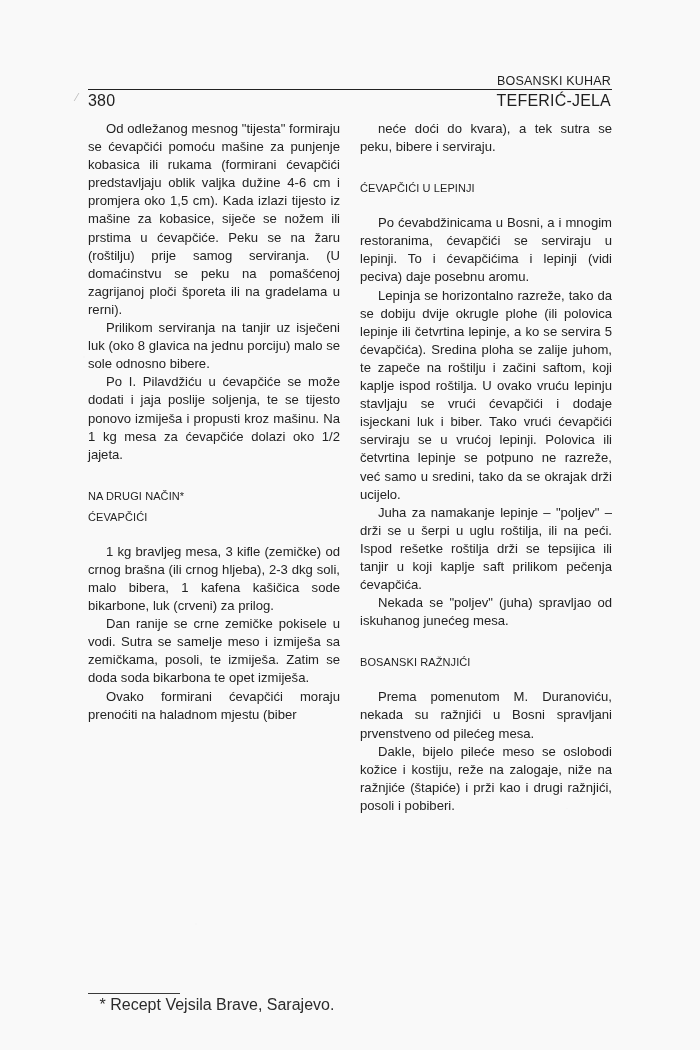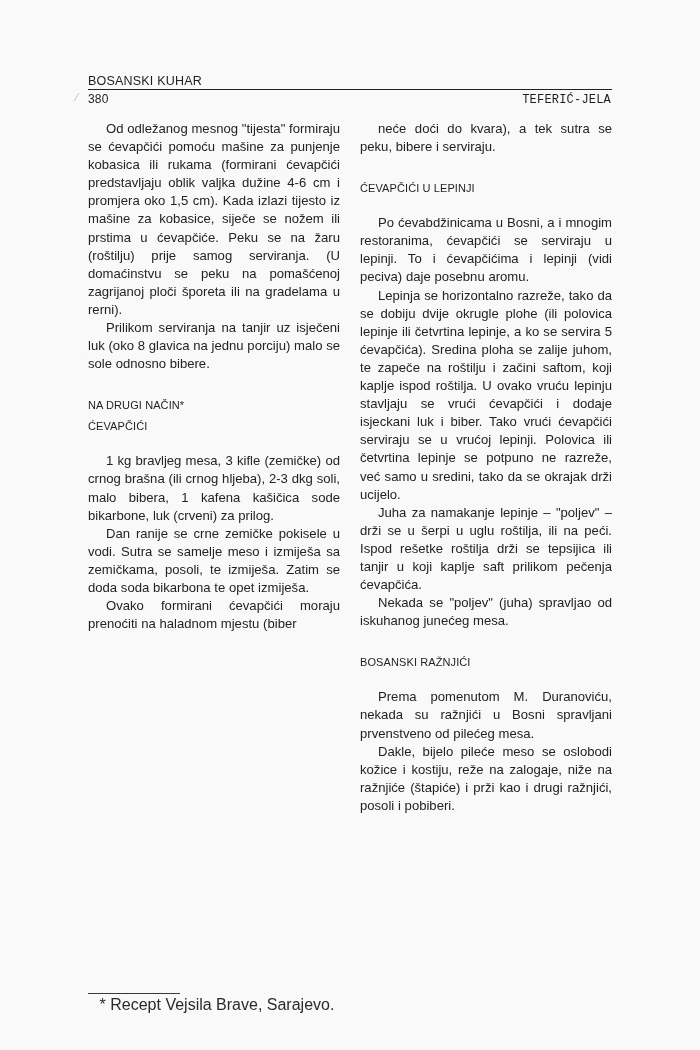--- a/index.html
+++ b/index.html
@@ -26,48 +26,48 @@
   }
 
   
   .runhead {
     position: absolute;
     left: 88px;
     top: 74px;
     width: 524px;
   }
   .runhead-book {
+    text-align: right;
     font-size: 12.5px;
     letter-spacing: 0.2px;
     color: #1e1e1e;
     line-height: 14px;
     padding-right: 1px;
   }
   .runhead-rule {
     margin-top: 1px;
     border-top: 1.6px solid #222;
     width: 100%;
   }
   .runhead-row {
     display: flex;
     justify-content: space-between;
     align-items: baseline;
     margin-top: 2px;
   }
   .runhead-pageno {
-    font-size: 12px;
+    font-size: 16px;
     color: #1e1e1e;
     letter-spacing: 0.2px;
   }
   .runhead-section {
-    font-size: 12px;
+    font-size: 16px;
     letter-spacing: 0.2px;
     color: #1e1e1e;
     padding-right: 1px;
-    font-family: Liberation Mono, monospace;
   }
 
   
   .columns {
     position: absolute;
     left: 88px;
     top: 120px;
     width: 524px;
     height: 890px;
     display: flex;
@@ -165,20 +165,21 @@
   </div>
 
   <div class="columns">
 
     <div class="col">
 
       <p class="body">Od odležanog mesnog "tijesta" formiraju se ćevapčići pomoću mašine za punjenje kobasica ili rukama (formirani ćevapčići predstavljaju oblik valjka dužine 4-6 cm i promjera oko 1,5 cm). Kada izlazi tijesto iz mašine za kobasice, siječe se nožem ili prstima u ćevapčiće. Peku se na žaru (roštilju) prije samog serviranja. (U domaćinstvu se peku na pomašćenoj zagrijanoj ploči šporeta ili na gradelama u rerni).</p>
 
       <p class="body">Prilikom serviranja na tanjir uz isječeni luk (oko 8 glavica na jednu porciju) malo se sole odnosno bibere.</p>
 
+      <p class="body">Po I. Pilavdžiću u ćevapčiće se može dodati i jaja poslije soljenja, te se tijesto ponovo izmiješa i propusti kroz mašinu. Na 1 kg mesa za ćevapčiće dolazi oko 1/2 jajeta.</p>
 
       <div class="sp-before-title"></div>
 
       <h2 class="section-title">NA DRUGI NAČIN*</h2>
       <h2 class="section-title">ĆEVAPČIĆI</h2>
 
       <div class="sp-after-title"></div>
 
       <p class="body">1 kg bravljeg mesa, 3 kifle (zemičke) od crnog brašna (ili crnog hljeba), 2-3 dkg soli, malo bibera, 1 kafena kašičica sode bikarbone, luk (crveni) za prilog.</p>
 

